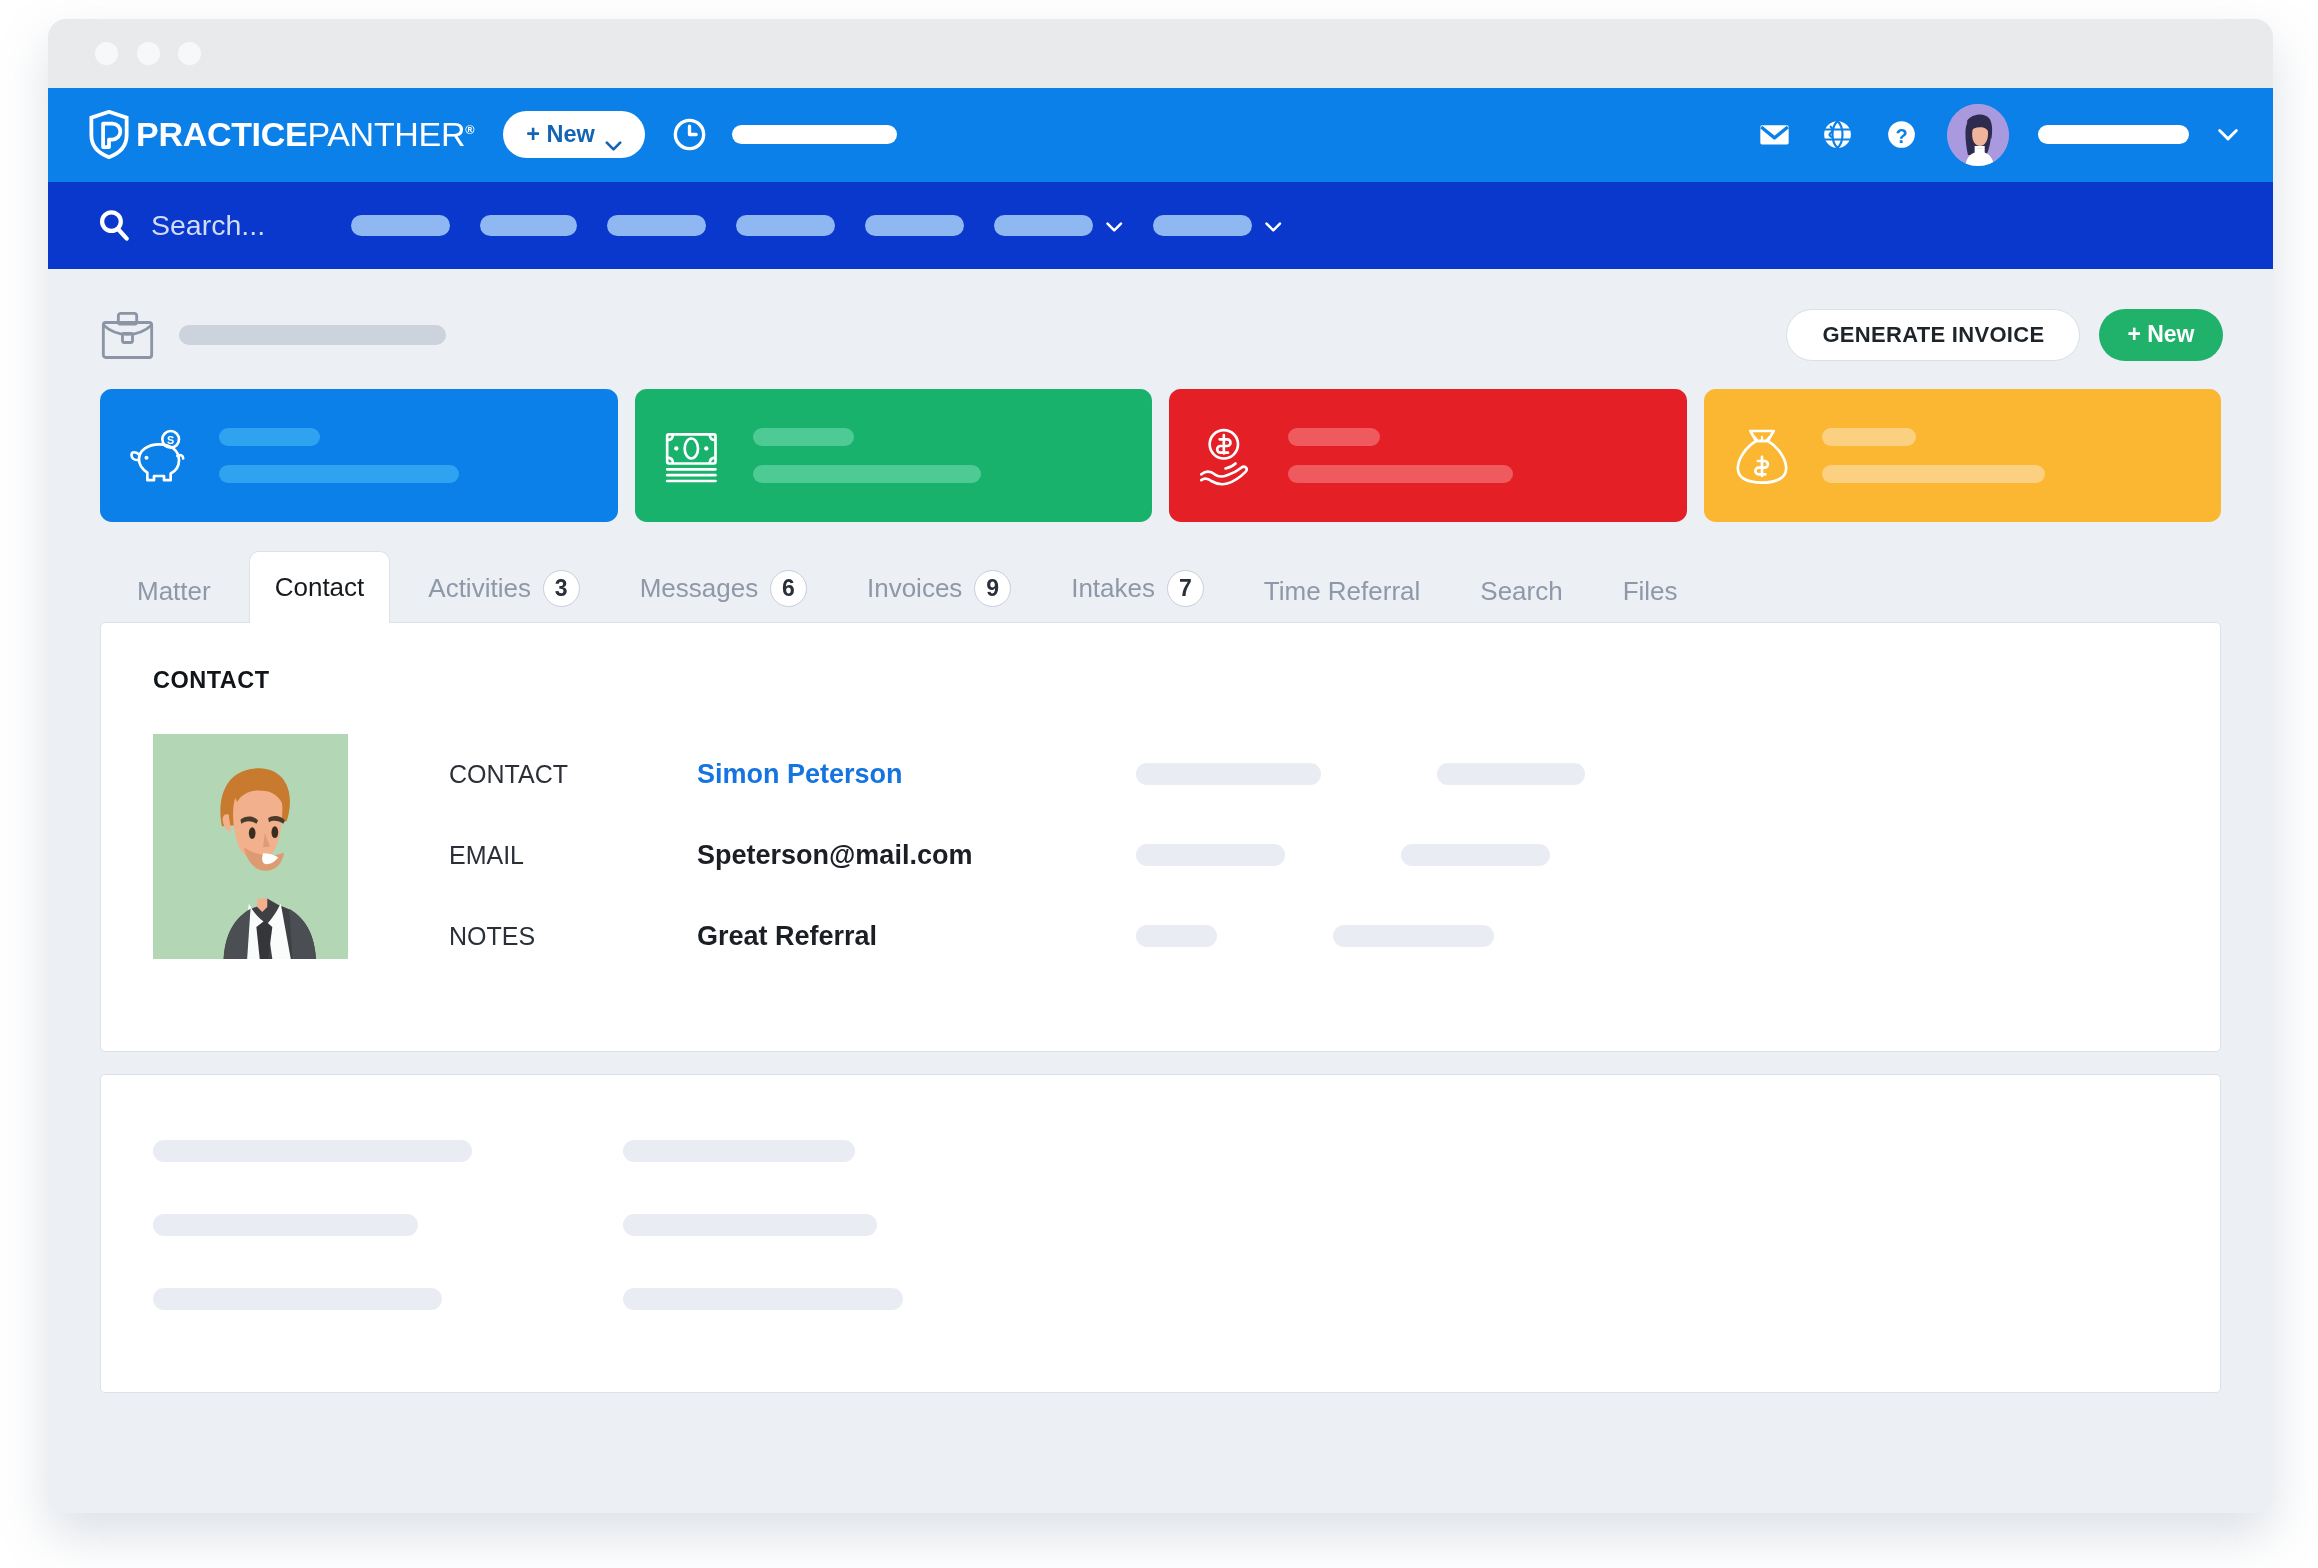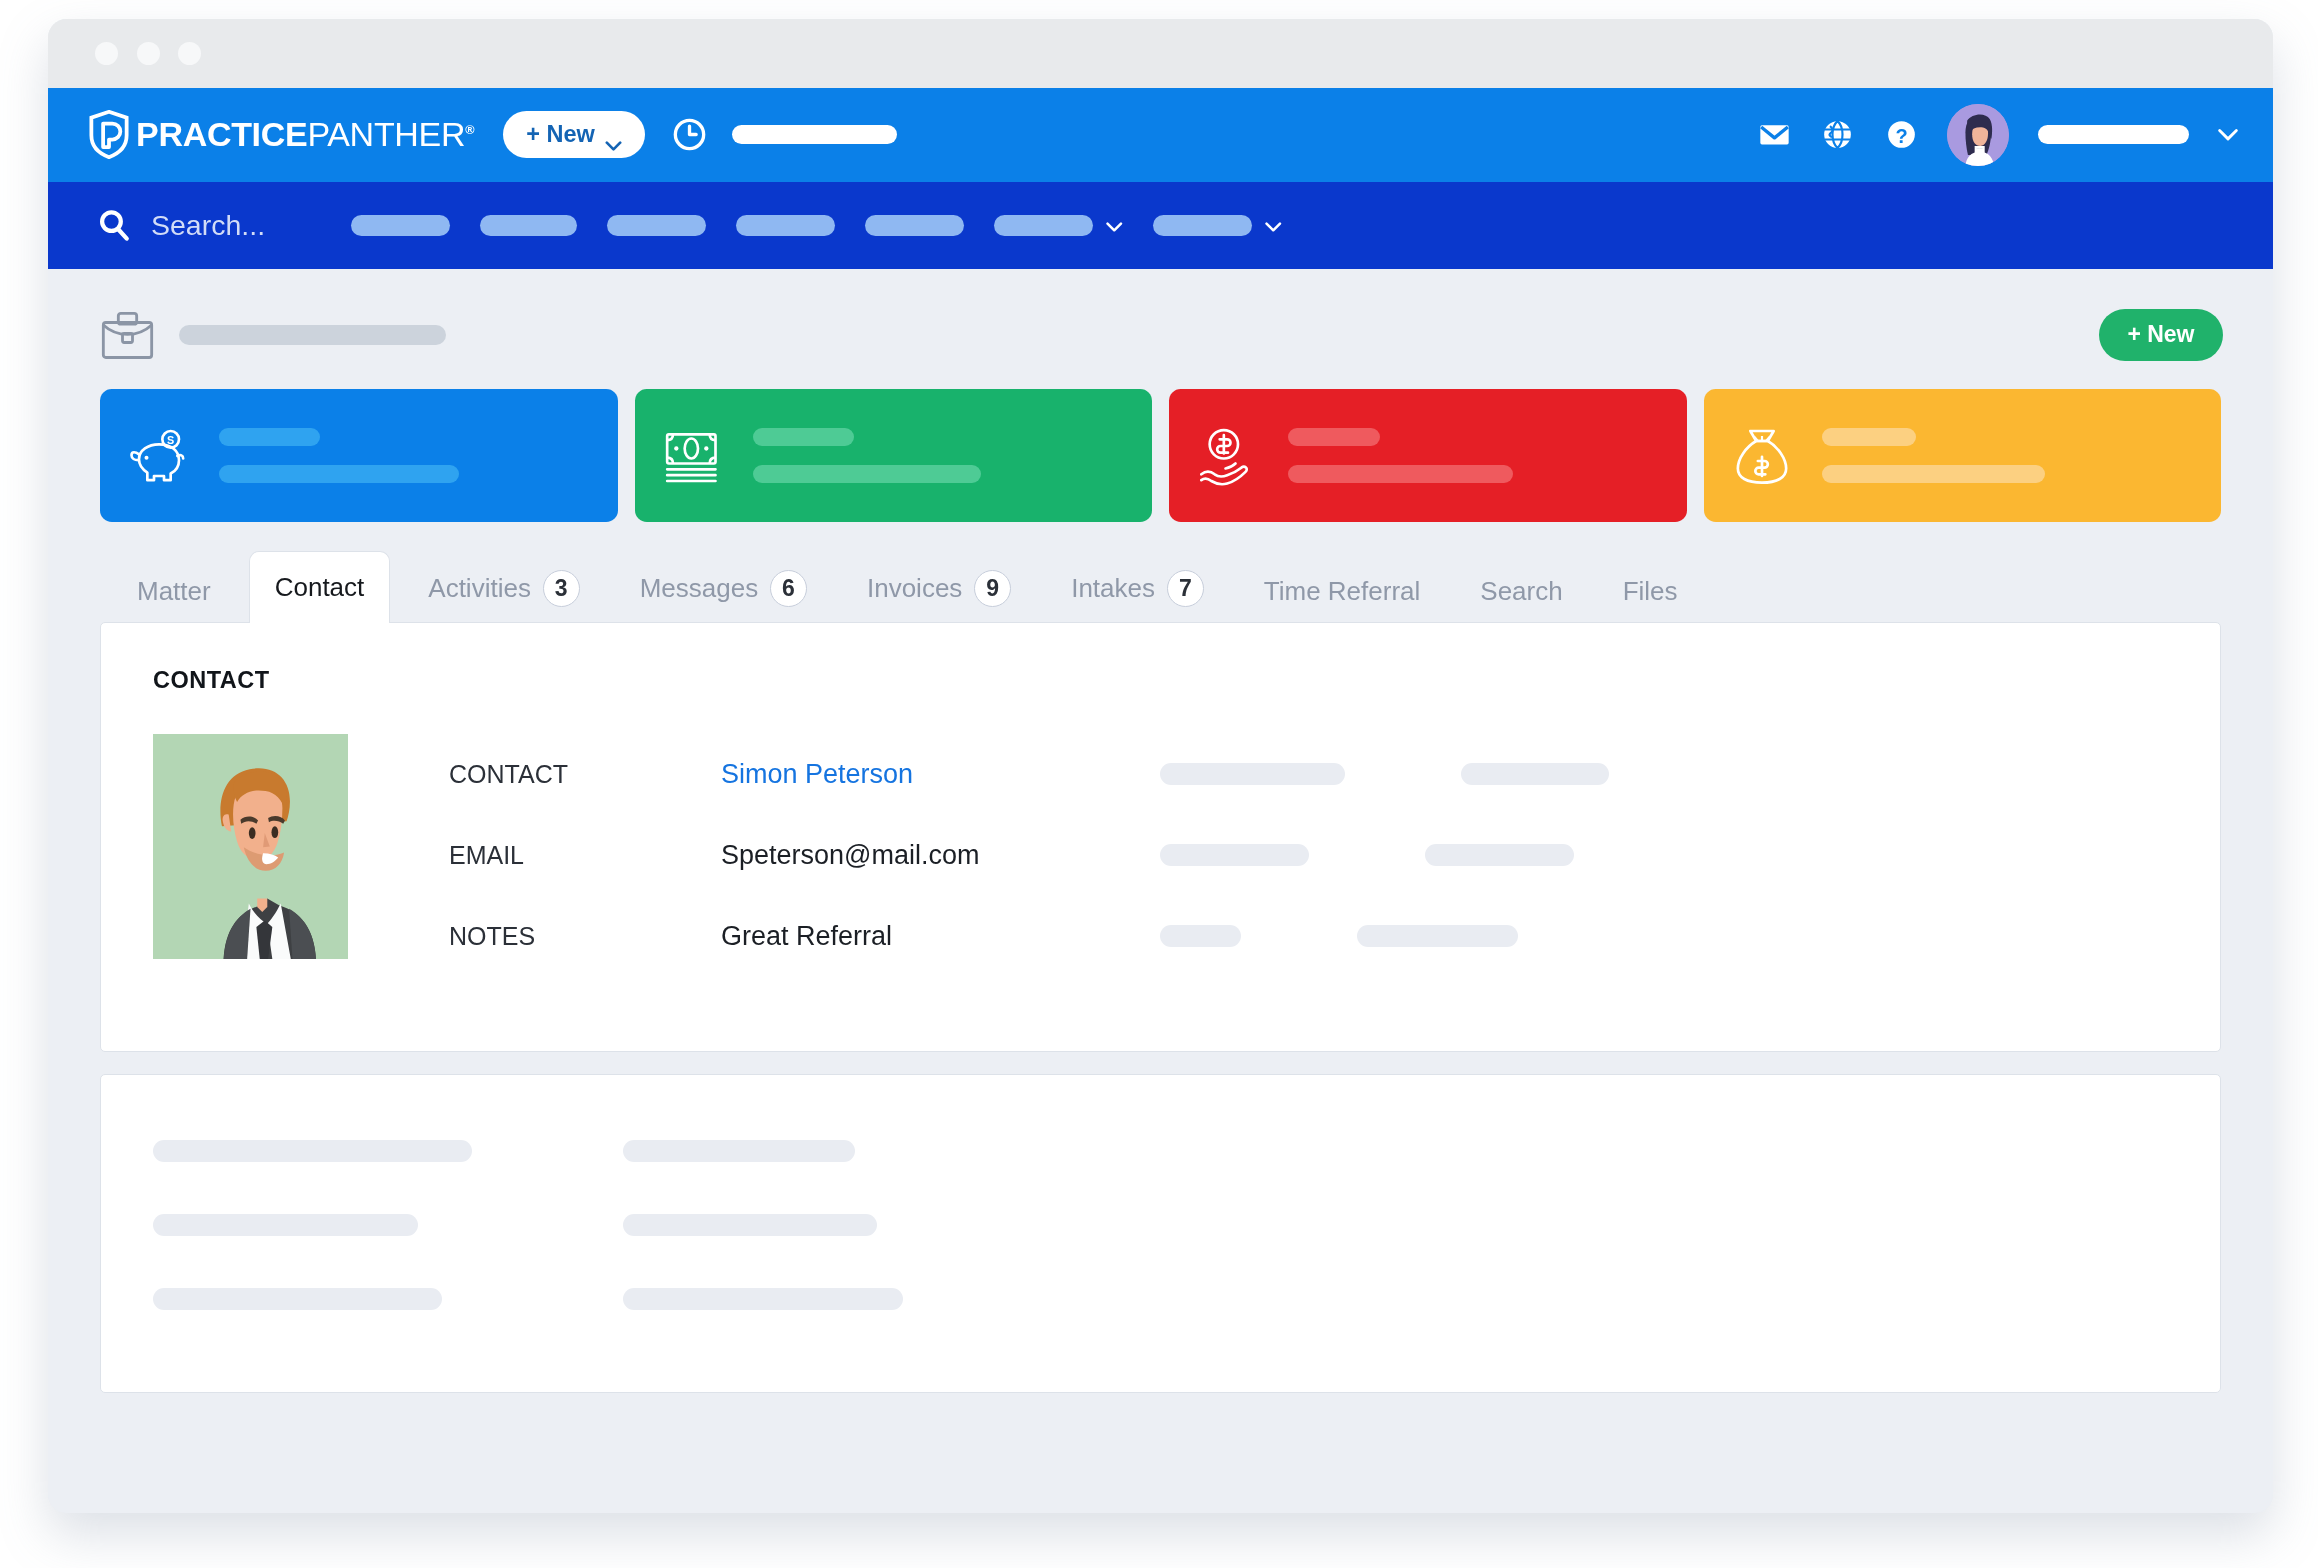--- a/index.html
+++ b/index.html
@@ -310,24 +310,23 @@
   }
   .field-label {
     width: 248px;
     font-size: 25px;
     color: #2b3038;
     font-family: "Liberation Sans", sans-serif;
   }
   .field-value {
     width: 420px;
     font-size: 27px;
-    font-weight: 400;
+    font-weight: 700;
     color: #1b1f25;
     font-family: "Liberation Sans", sans-serif;
-    margin-left: 24px;
   }
   .field-value.link { color: #1574e0; }
   .ghost { height: 22px; background: #e9ecf2; border-radius: 11px; }
   .ghost-col-a { width: 336px; margin-left: 18.5px; }
   .ghost-col-b { width: 267px; margin-left: 116px; }
 
   .lower-grid {
     display: grid;
     grid-template-columns: 470px 1fr;
     row-gap: 52px;
@@ -458,20 +457,21 @@
         <svg viewBox="0 0 66 60" width="55" height="50">
           <rect x="22" y="4" width="22" height="13" rx="3" fill="none" stroke="#8b95a5" stroke-width="3.4"></rect>
           <rect x="4" y="15" width="58" height="42" rx="3" fill="none" stroke="#8b95a5" stroke-width="3.4"></rect>
           <path d="M4 18 C20 33 46 33 62 18" fill="none" stroke="#8b95a5" stroke-width="3.4"></path>
           <rect x="27" y="28" width="12" height="11" rx="2" fill="none" stroke="#8b95a5" stroke-width="3.4"></rect>
         </svg>
       </span>
       <div class="matter-pill"></div>
 
       <div class="toolbar-right">
+        <button class="gen-invoice-btn">GENERATE INVOICE</button>
         <button class="new-green-btn">+ New</button>
       </div>
     </div>
 
     <div class="stats">
 
       <div class="stat blue">
         <span class="stat-icon">
           <svg viewBox="0 0 72 72" width="60" height="60">
             <circle cx="50" cy="16" r="10" fill="none" stroke="#ffffff" stroke-width="3.2"></circle>

